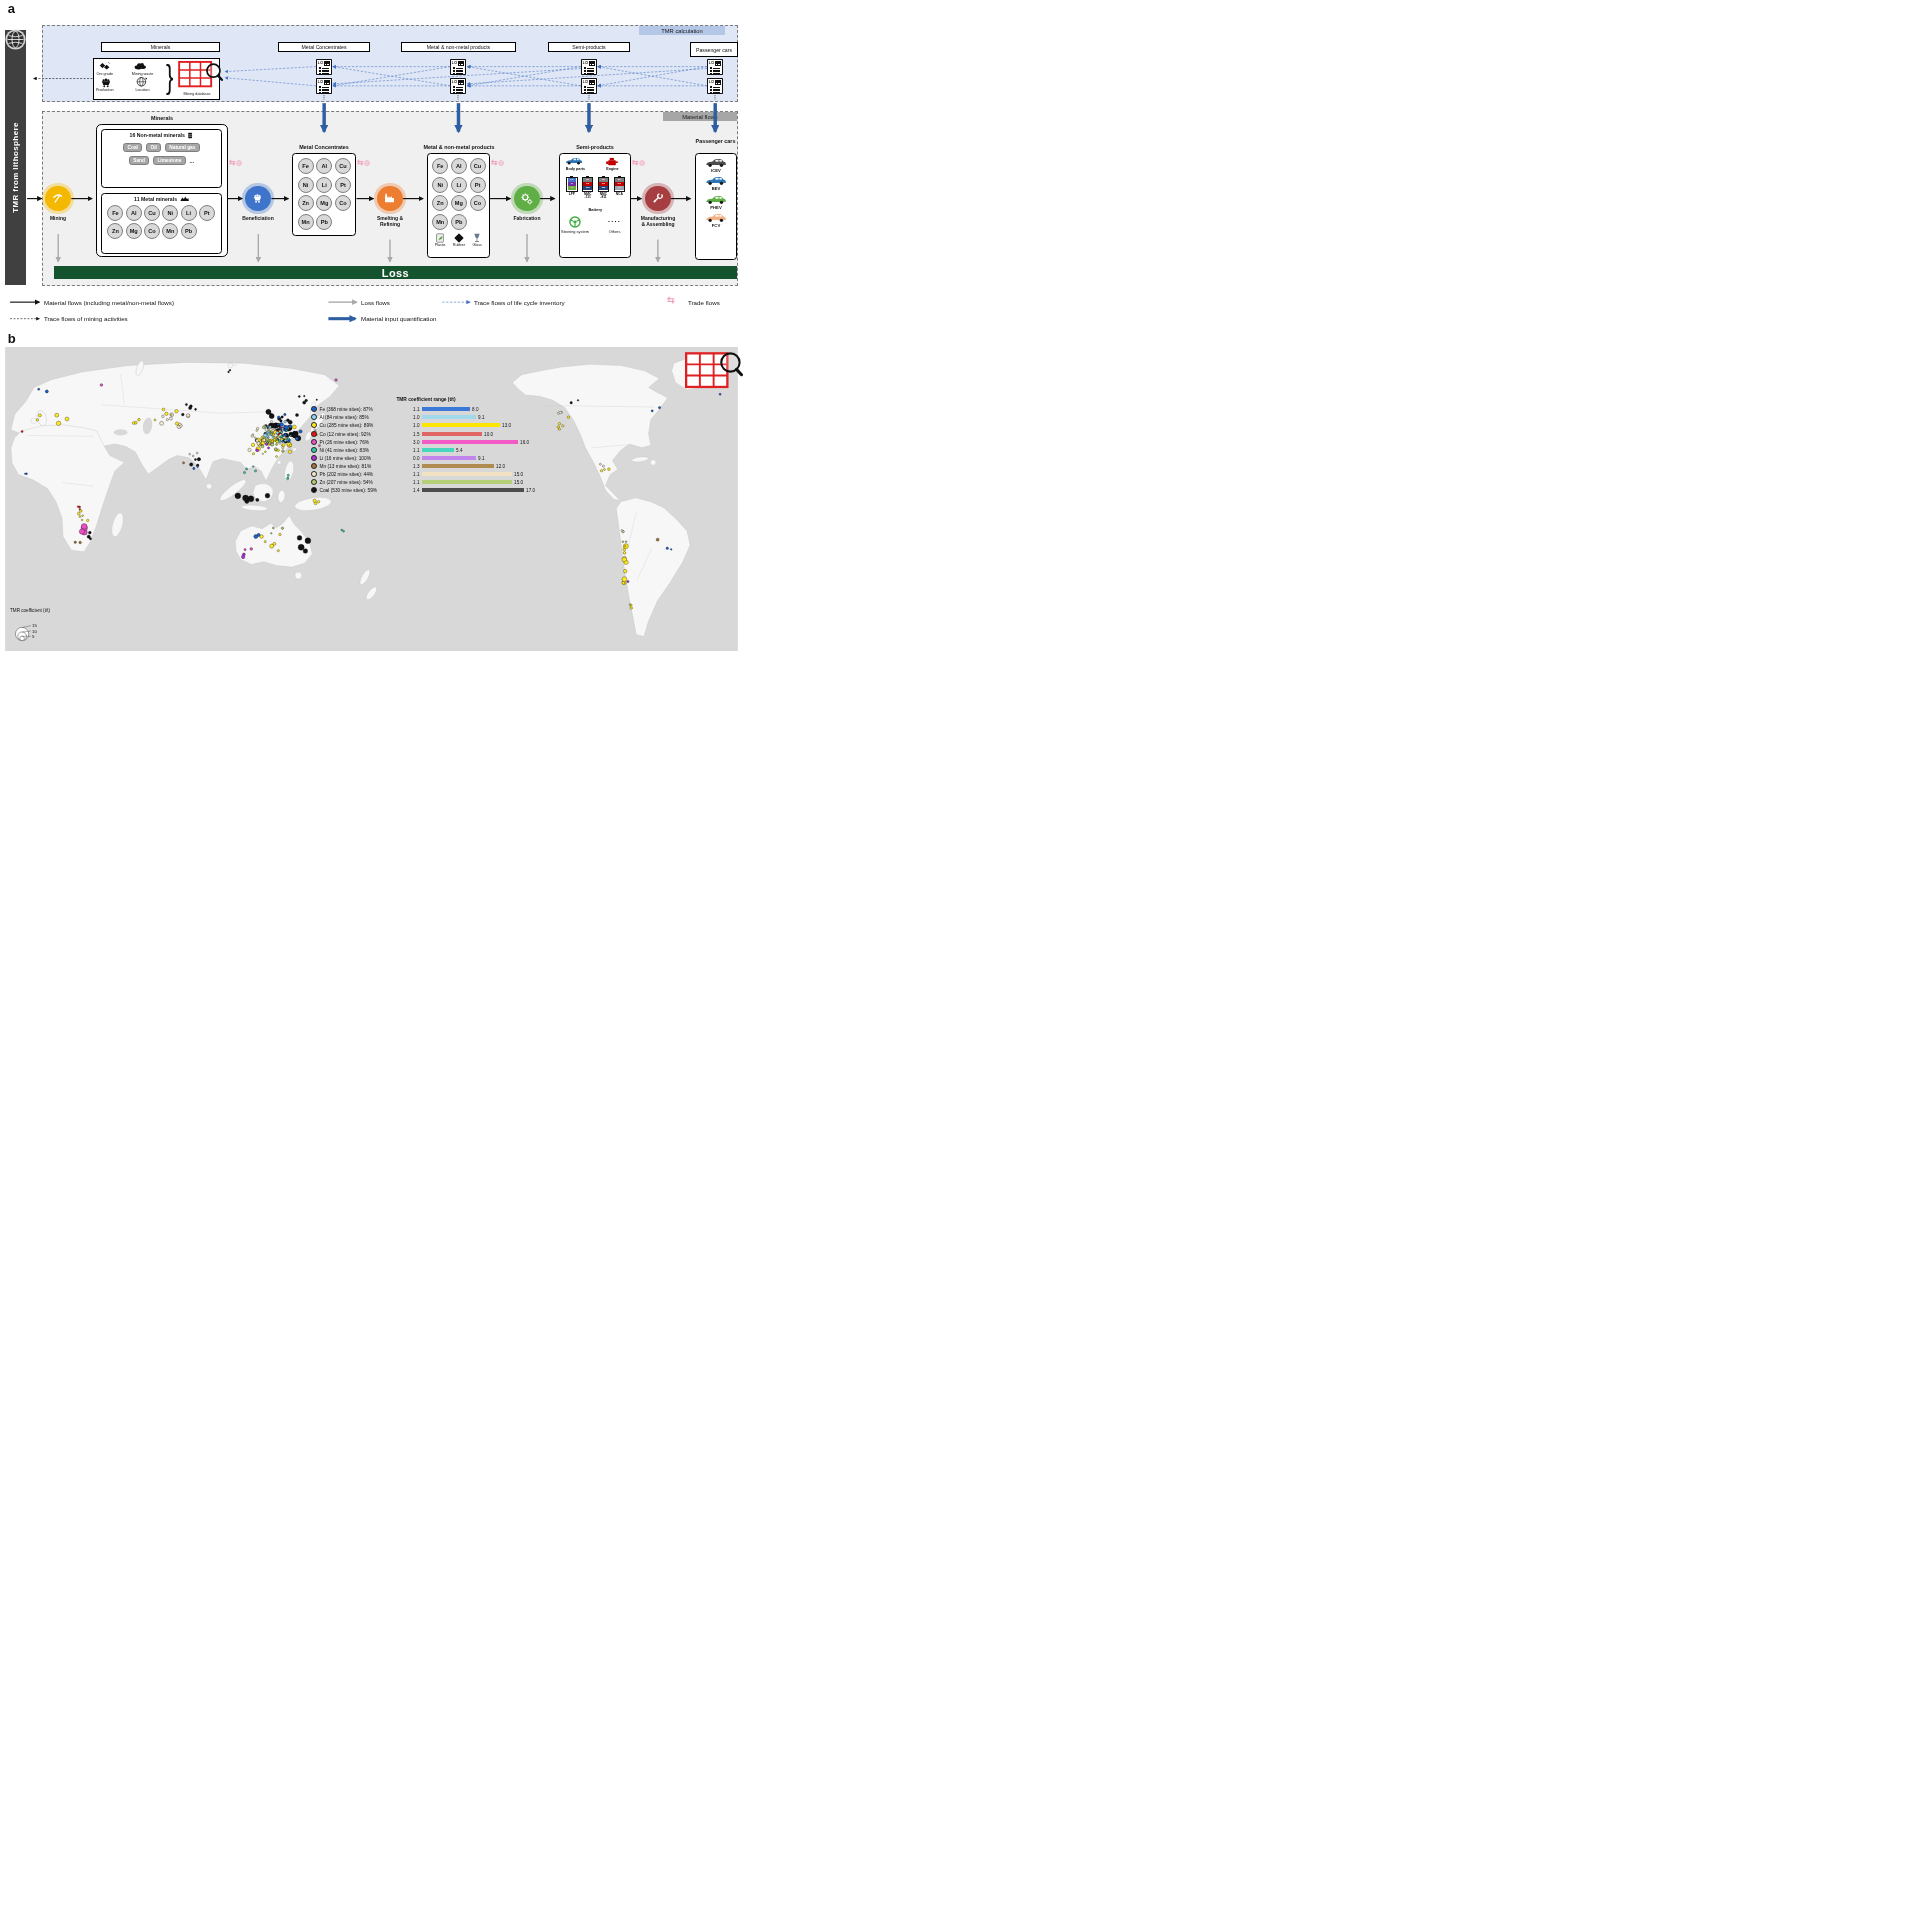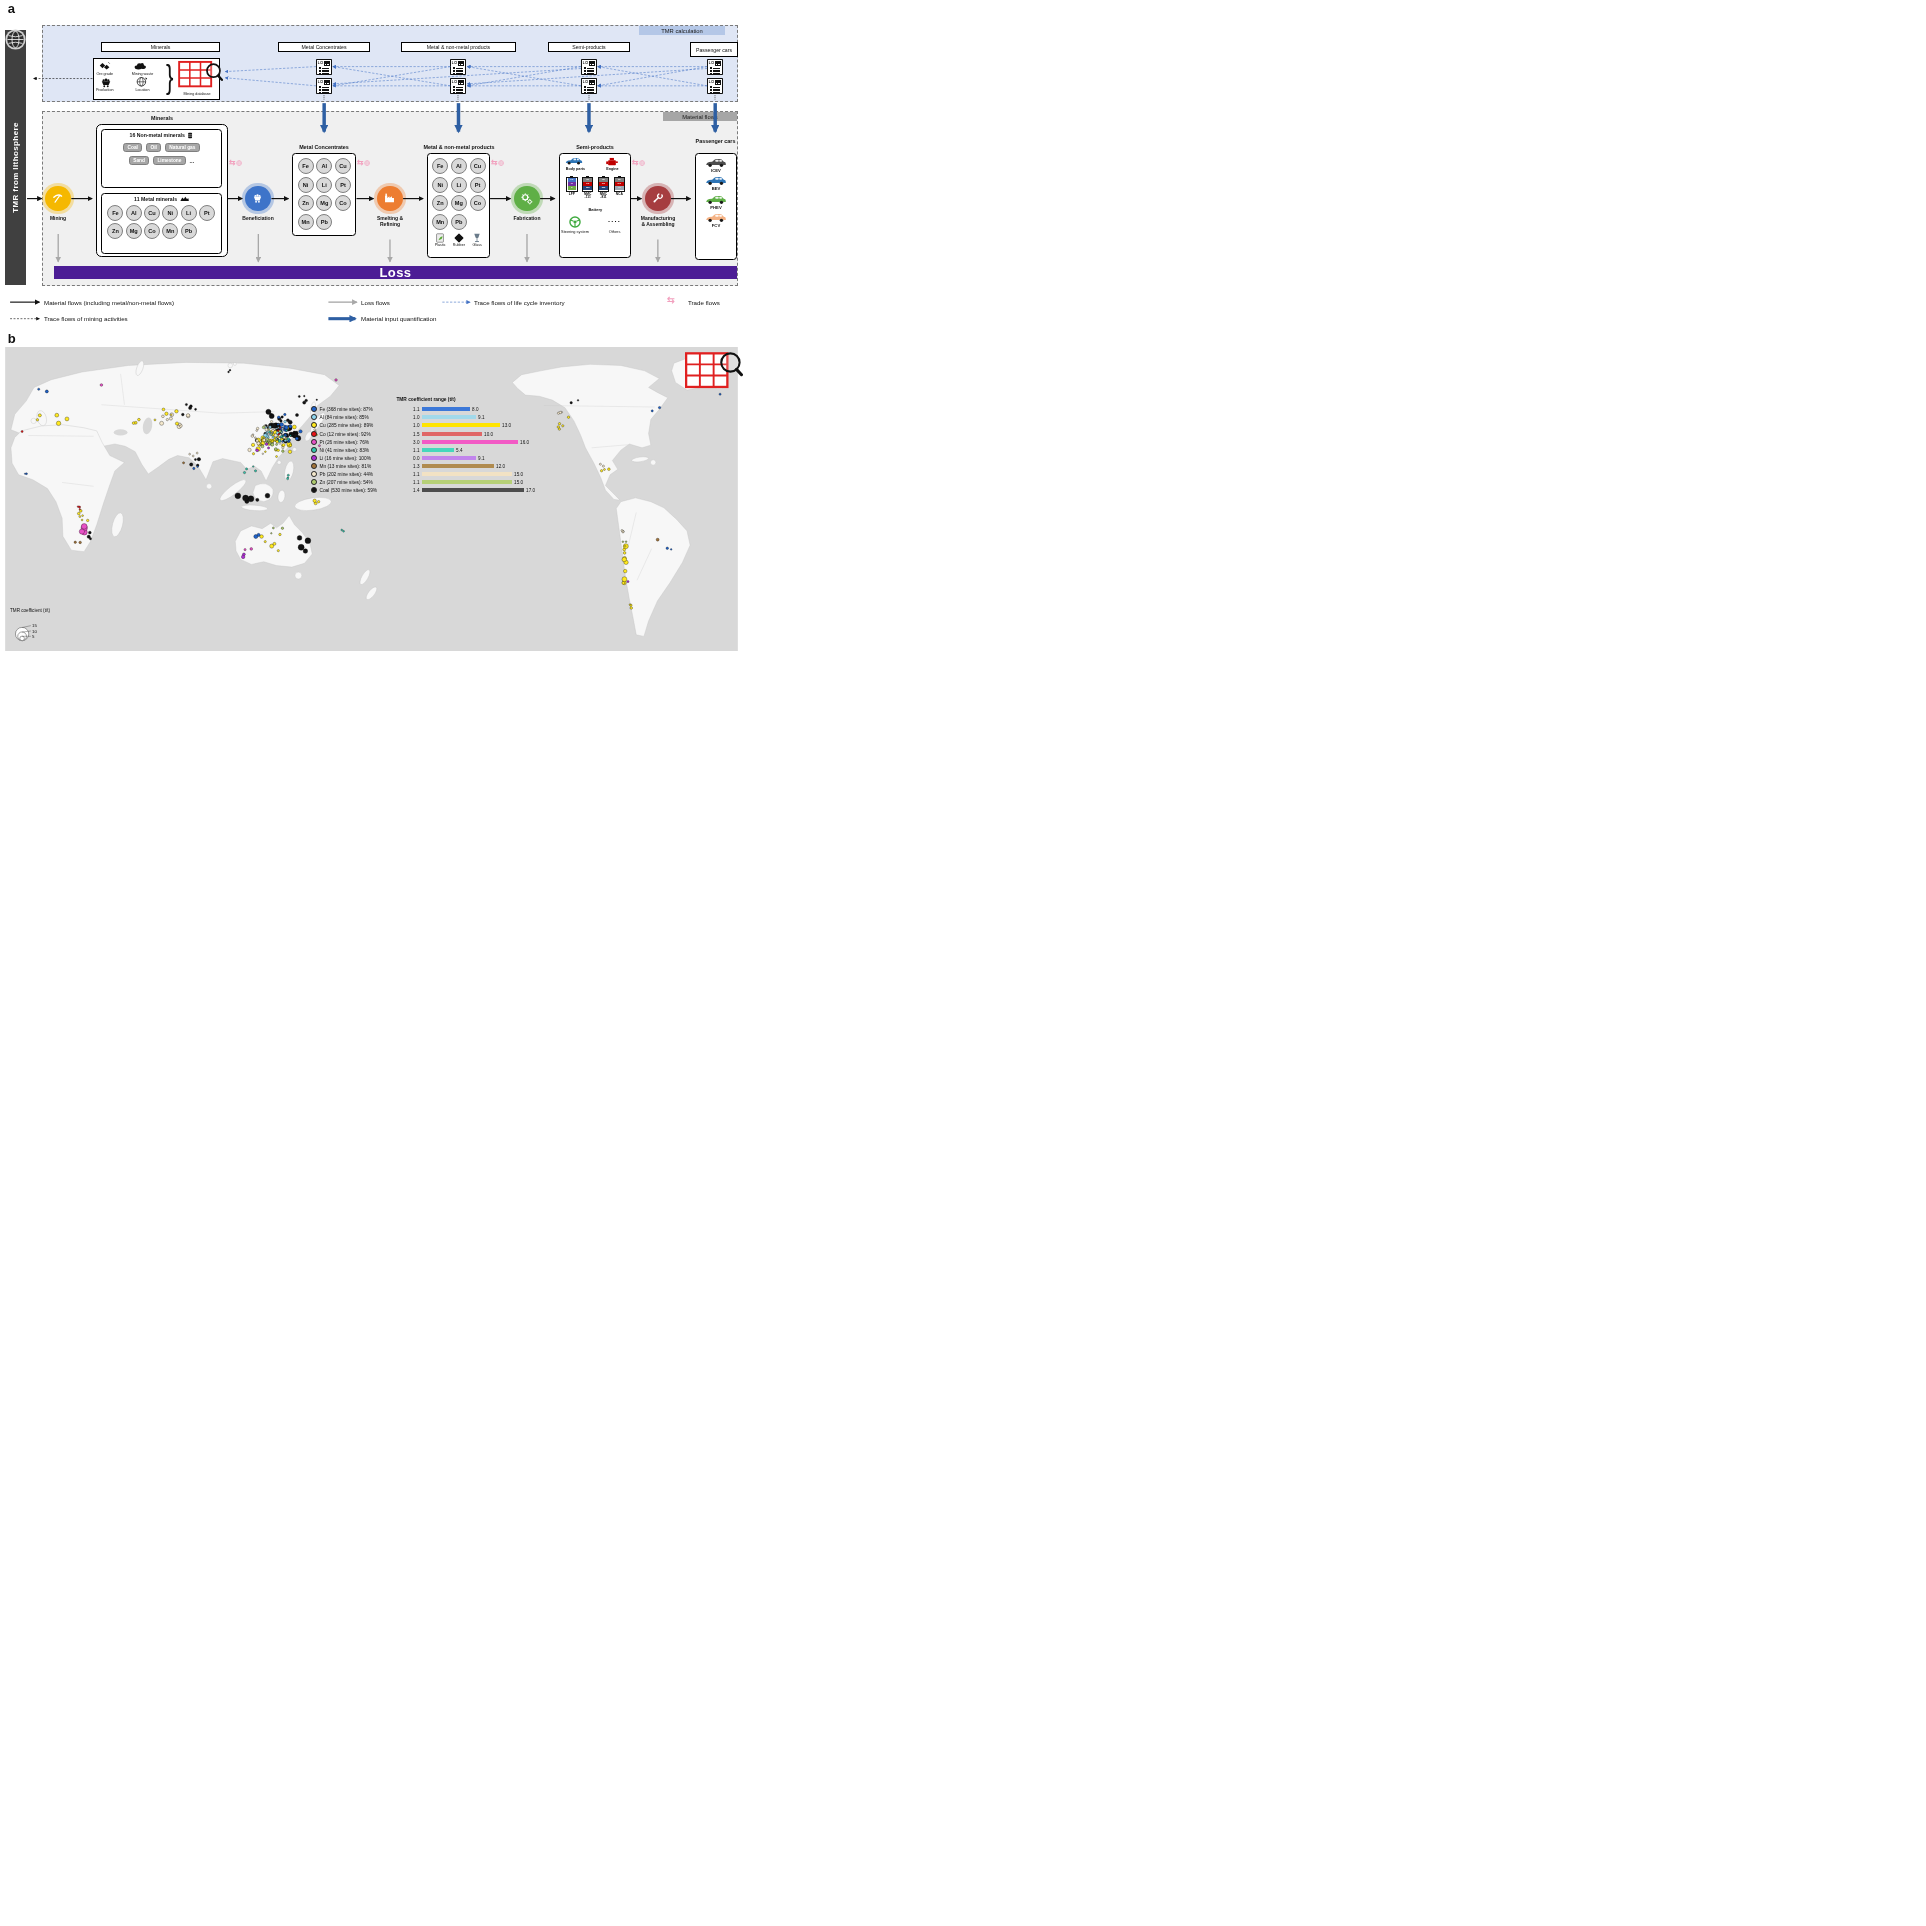--- a/index.html
+++ b/index.html
@@ -26,21 +26,21 @@
   .element-circle{width:16px;height:16px;border-radius:50%;background:#d9d9d9;
       border:1px solid #808080;box-sizing:border-box;display:flex;align-items:center;
       justify-content:center;font-weight:bold;font-size:5.6px;}
   .pill{background:#a6a6a6;border:0.8px solid #7f7f7f;color:#fff;border-radius:2.7px;
       font-weight:bold;font-size:4.8px;padding:1.2px 3.5px;white-space:nowrap;}
   .stage{position:absolute;width:58px;display:flex;flex-direction:column;align-items:center;}
   .stage-circle{width:25.4px;height:25.4px;border-radius:50%;display:flex;align-items:center;
       justify-content:center;}
   .stage-label{font-weight:bold;font-size:5px;text-align:center;margin-top:3.5px;
       line-height:6.2px;white-space:pre-line;}
-  .loss-bar{background:#4c1d95;color:#fff;font-weight:bold;font-size:13px;display:flex;
+  .loss-bar{background:#14532d;color:#fff;font-weight:bold;font-size:11px;display:flex;
       align-items:center;justify-content:center;letter-spacing:0.4px;}
   .legend-text{font-size:6.2px;line-height:7.7px;}
   .lci-stack{position:absolute;width:16px;}
   .lci-doc{width:16px;height:16px;background:#fff;border:0.8px solid #111;border-radius:0.8px;
       box-sizing:border-box;position:absolute;left:0;padding:0.8px;}
   .lci-head{display:flex;align-items:center;gap:0.8px;}
   .lci-title{font-size:3.1px;font-weight:bold;letter-spacing:0.2px;}
   .lci-gridico{width:3.9px;height:3.1px;border:0.4px solid #111;
       background:repeating-linear-gradient(90deg,#111 0 0.4px,transparent 0.4px 1.5px),
                  repeating-linear-gradient(0deg,#111 0 0.4px,transparent 0.4px 1.2px);}

